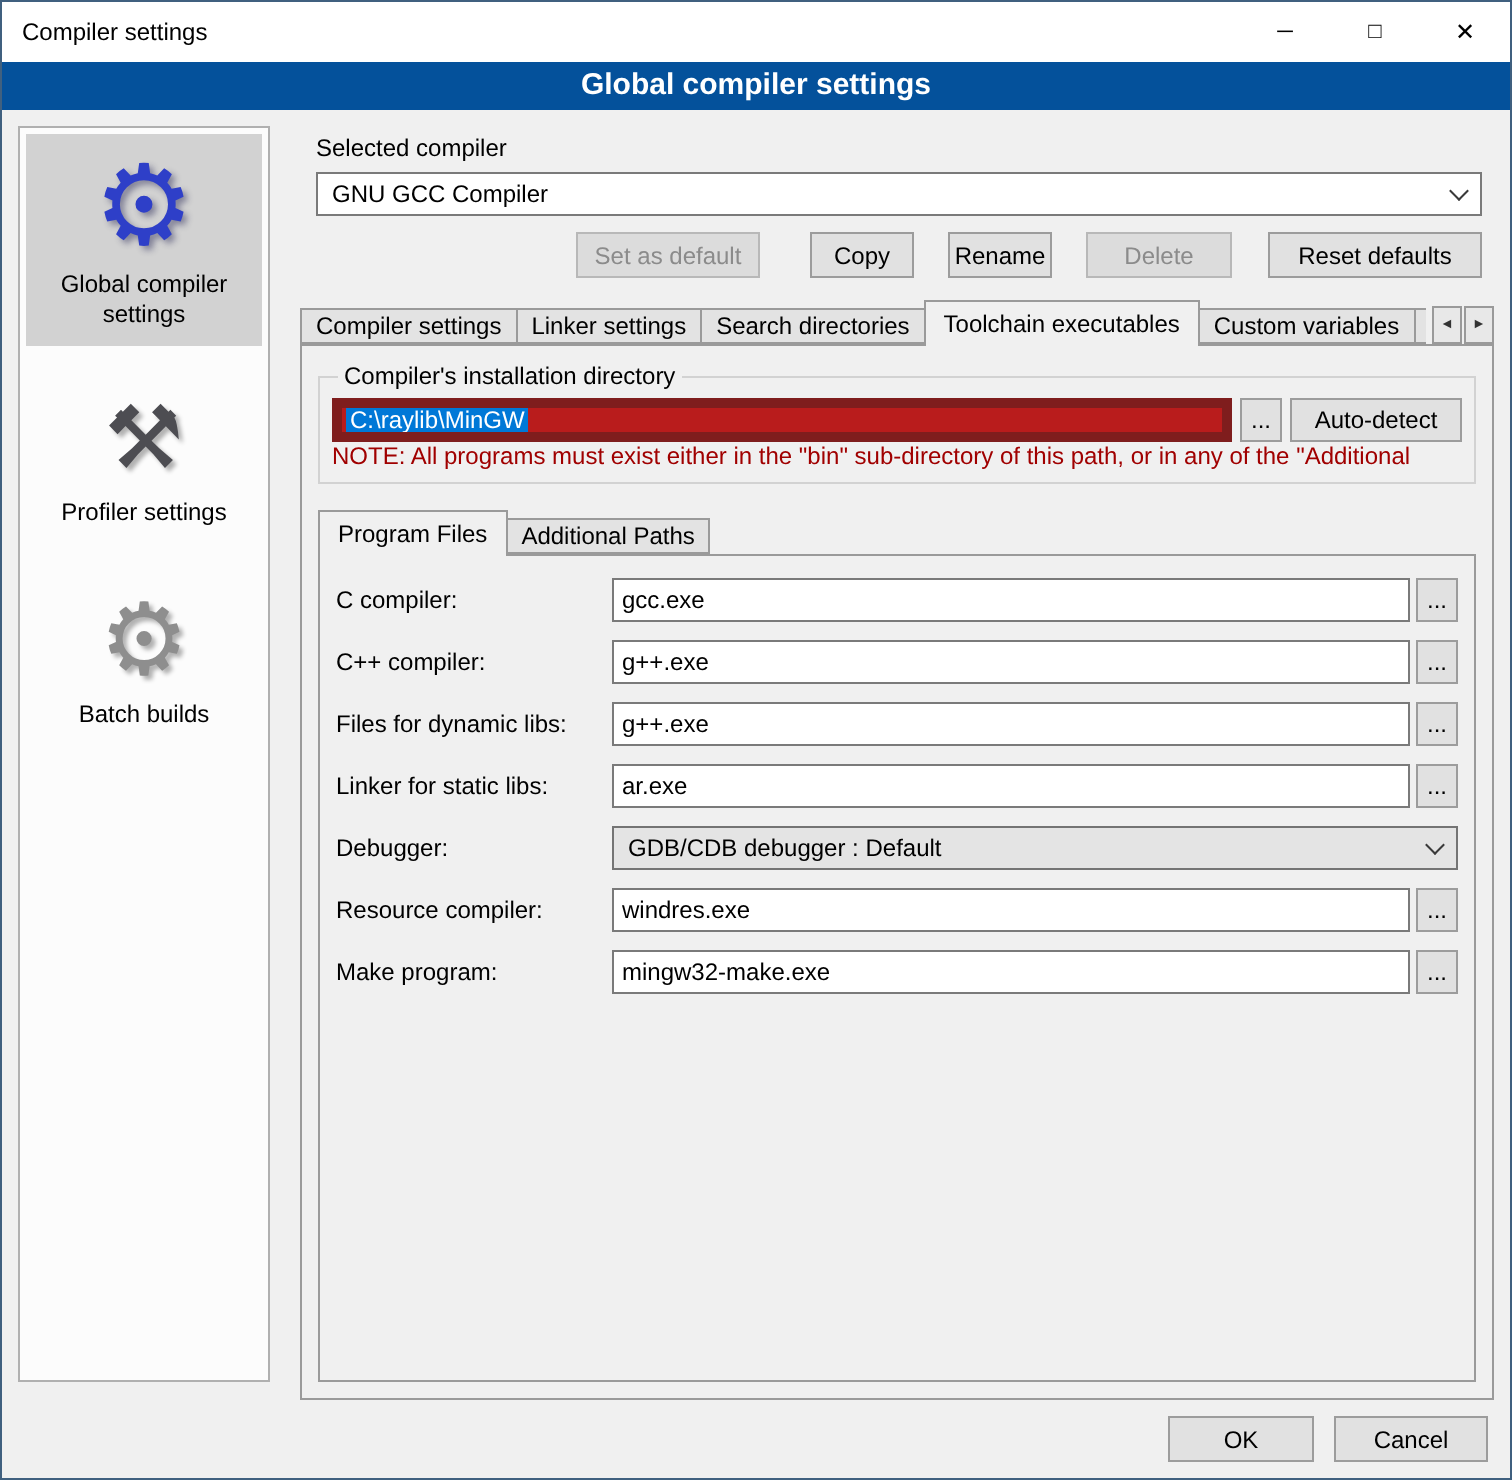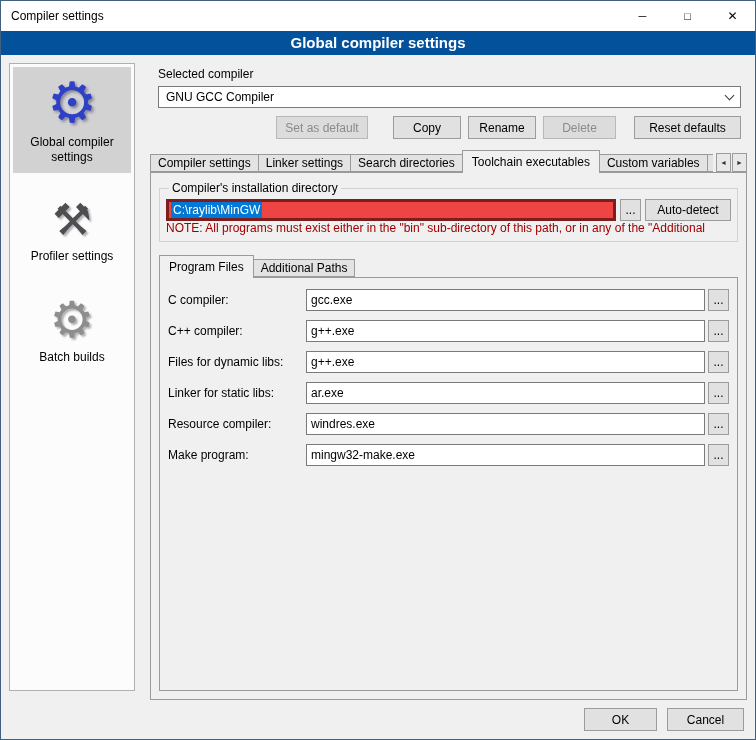--- a/index.html
+++ b/index.html
@@ -30,36 +30,36 @@
   
   .main { position: absolute; left: 149px; top: 6px; right: 8px; }
   .sel-label { margin: 6px 0 0 8px; height: 15px; }
   .combo { height: 22px; border: 1px solid #7a7a7a; background: #fff; display: flex; align-items: center; padding: 0 7px; }
   .combo-top { margin: 4px 6px 0 8px; }
   .chev { width: 7px; height: 7px; border-right: 1px solid #3a3a3a; border-bottom: 1px solid #3a3a3a; transform: rotate(45deg); margin-left: auto; margin-top: -4px; flex: 0 0 auto; }
   .btn { height: 23px; background: #e1e1e1; border: 1px solid #9c9c9c; font-family: inherit; font-size: 12px; display: inline-flex; align-items: center; justify-content: center; cursor: default; }
   .btn.disabled { background: #dcdcdc; border-color: #b8b8b8; color: #8b8b8b; }
   .btn-row { display: flex; justify-content: flex-end; margin: 8px 6px 0 0; }
   .btn-setdef { width: 92px; margin-right: 25px; }
-  .btn-copy, .btn-rename { width: 68px; margin-right: 7px; }
+  .btn-copy, .btn-rename { width: 52px; margin-right: 17px; }
   .btn-delete { width: 73px; margin-right: 18px; }
   .btn-reset { width: 107px; }
   
   .tabs-row { position: relative; z-index: 2; display: flex; align-items: flex-end; height: 23px; margin-top: 11px; overflow: hidden; padding-right: 32px; }
   .tab { height: 18px; margin-bottom: 1px; padding: 0 7px; display: flex; align-items: center; background: #e3e3e3; border: 1px solid #9a9a9a; white-space: nowrap; flex: 0 0 auto; }
   .tab + .tab { margin-left: -1px; }
   .tab.active { height: 23px; margin-bottom: 0; background: #f0f0f0; border-bottom: none; position: relative; z-index: 3; padding: 0 9px; }
   .tab-scroll { position: absolute; right: 0; bottom: 1px; display: flex; gap: 1px; z-index: 6; background: #f0f0f0; padding-left: 3px; }
   .tab-scroll-btn { width: 15px; height: 19px; background: #e8e8e8; border: 1px solid #9a9a9a; display: flex; align-items: center; justify-content: center; font-size: 7px; color: #333; }
   .panel { position: relative; z-index: 1; margin-top: -1px; border: 1px solid #9a9a9a; height: 528px; display: flex; flex-direction: column; background: #f0f0f0; }
   
   .group { margin: 8px; border: 1px solid #d2d2d2; padding: 2px 6px 6px; }
   .group legend { padding: 0 3px; margin-left: 3px; }
   .dir-row { display: flex; gap: 4px; align-items: center; margin-top: 2px; }
-  .dirbox { flex: 1; height: 22px; border: 3px solid #7f1d1d; background: #ef4444; display: flex; align-items: center; padding: 0 2px; overflow: hidden; }
+  .dirbox { flex: 1; height: 22px; border: 5px solid #7f1d1d; background: #b91c1c; display: flex; align-items: center; padding: 0 2px; overflow: hidden; }
   .dirbox .sel { background: var(--selection_bg, #0078d7); color: #fff; padding: 1px 2px; white-space: pre; }
   .btn-browse { width: 21px; height: 22px; flex: 0 0 auto; padding: 0; }
   .btn-autodetect { width: 86px; height: 22px; flex: 0 0 auto; }
   .note { margin-top: 0; color: var(--note_text, #a00000); white-space: nowrap; overflow: hidden; }
   
   .subtabs-row { position: relative; z-index: 2; display: flex; align-items: flex-end; height: 23px; margin: 5px 8px 0; }
   .subpanel { position: relative; z-index: 1; margin: -1px 8px 8px; border: 1px solid #9a9a9a; flex: 1; padding-top: 11px; background: #f0f0f0; }
   .frow { display: flex; align-items: center; margin: 0 8px 9px; }
   .flabel { width: 138px; flex: 0 0 auto; }
   .tinput { flex: 1; height: 22px; border: 1px solid #7a7a7a; background: #fff; font-family: inherit; font-size: 12px; padding: 0 4px; min-width: 0; }
@@ -170,20 +170,27 @@
             <input type="text" class="tinput" value="g++.exe" style="">
             <button class="btn btn-browse">...</button>
           </div>
 
           <div class="frow">
             <span class="flabel">Linker for static libs:</span>
             <input type="text" class="tinput" value="ar.exe" style="">
             <button class="btn btn-browse">...</button>
           </div>
 
+          <div class="frow">
+            <span class="flabel">Debugger:</span>
+            <div class="combo combo-field">
+              <span>GDB/CDB debugger : Default</span>
+              <span class="chev"></span>
+            </div>
+          </div>
 
           <div class="frow">
             <span class="flabel">Resource compiler:</span>
             <input type="text" class="tinput" value="windres.exe" style="">
             <button class="btn btn-browse">...</button>
           </div>
 
           <div class="frow">
             <span class="flabel">Make program:</span>
             <input type="text" class="tinput" value="mingw32-make.exe" style="">

